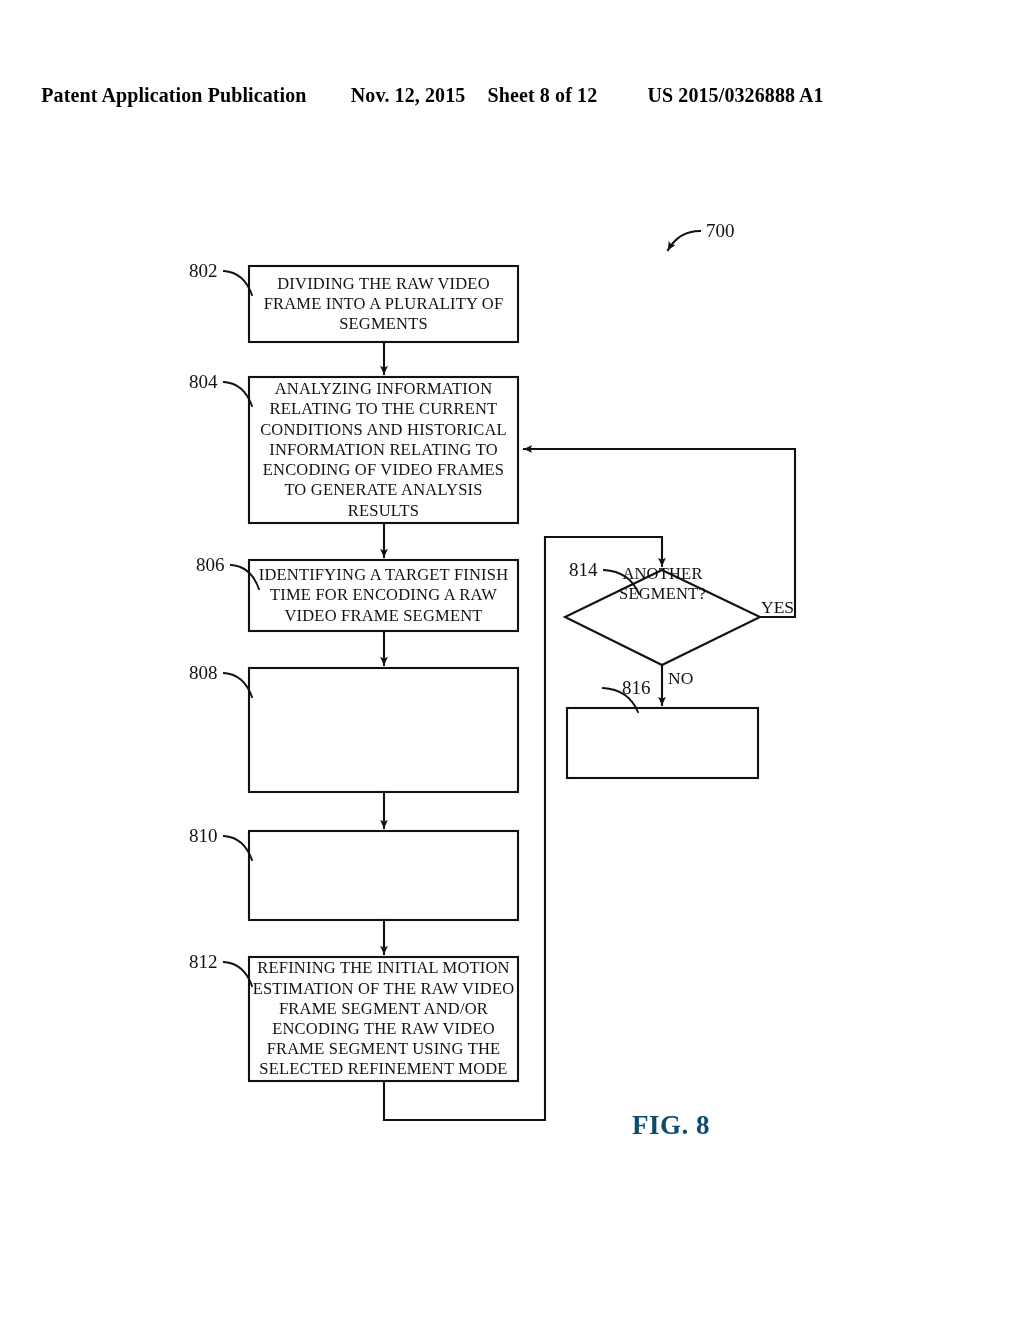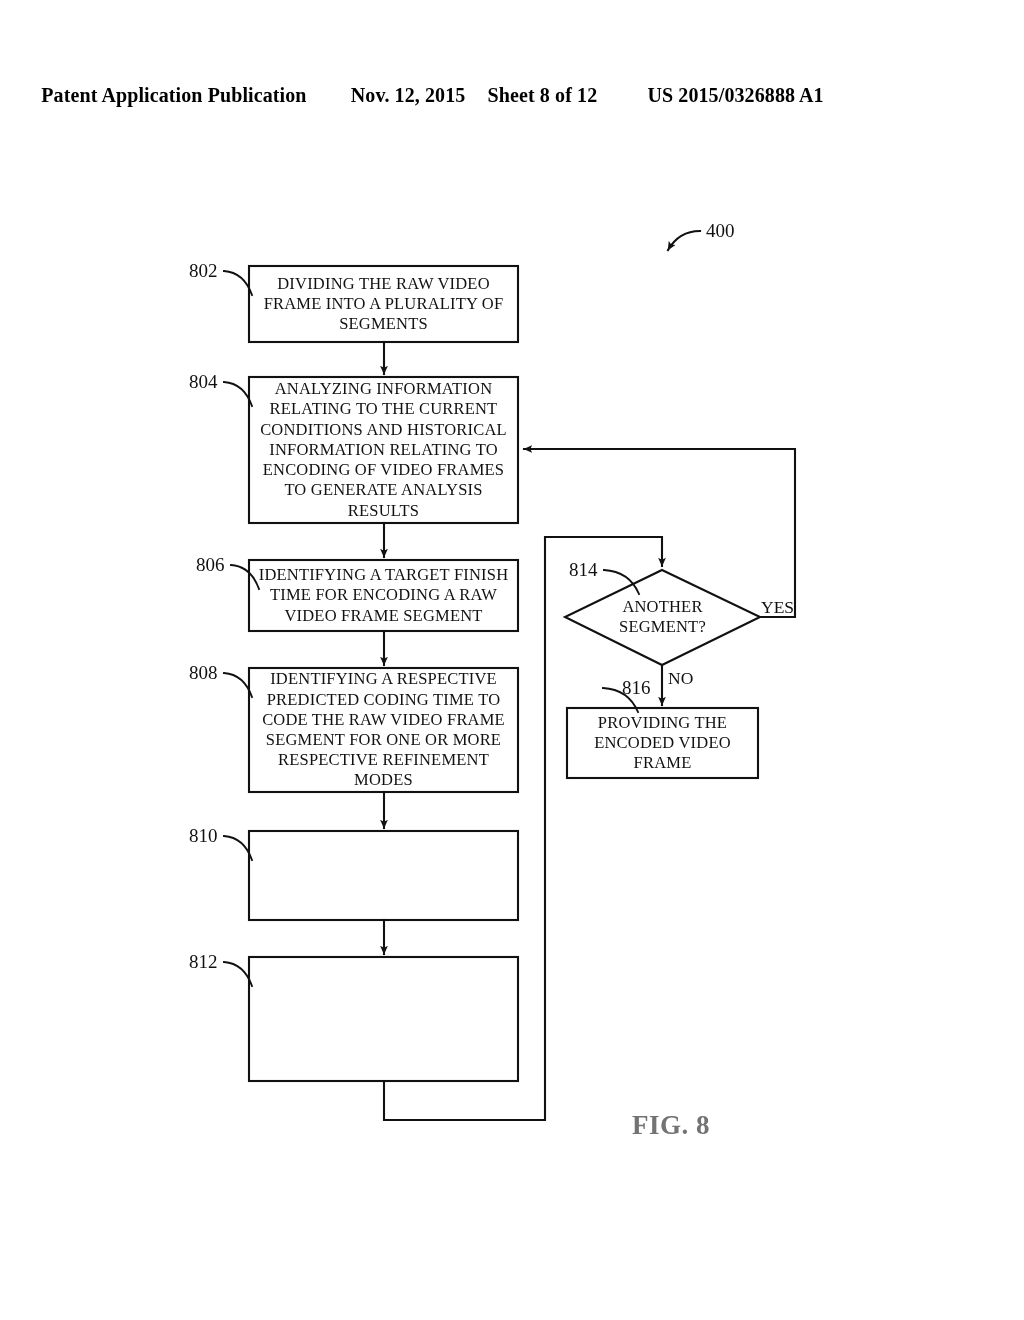--- a/index.html
+++ b/index.html
@@ -79,21 +79,21 @@
     color: #111111;
   }
   #fig-caption {
     position: absolute;
     left: 632px;
     top: 1110px;
     font-family: "Liberation Serif", "DejaVu Serif", serif;
     font-weight: bold;
     font-size: 27px;
     letter-spacing: 0.5px;
-    color: #737373;
+    color: #0c4a6e;
   }
 </style>
 </head>
 <body>
 
 <div id="page-header">
   <span class="seg">Patent Application Publication</span>
   <span class="gap-lg"></span>
   <span class="seg">Nov. 12, 2015</span>
   <span class="gap-sm"></span>
@@ -165,49 +165,44 @@
     <span>TO GENERATE ANALYSIS</span>
     <span>RESULTS</span>
   </div>
 
   <div class="node-text" style="left:249px; top:560px; width:269px; height:71px;border-radius:32px;">
     <span>IDENTIFYING A TARGET FINISH</span>
     <span>TIME FOR ENCODING A RAW</span>
     <span>VIDEO FRAME SEGMENT</span>
   </div>
 
-  <div class="node-text" style="left:249px; top:668px; width:269px; height:124px;">
-    <span>IDENTIFYING A RESPECTIVE</span>
-    <span>PREDICTED CODING TIME TO</span>
-    <span>CODE THE RAW VIDEO FRAME</span>
-    <span>SEGMENT FOR ONE OR MORE</span>
-    <span>RESPECTIVE REFINEMENT</span>
-    <span>MODES</span>
-  </div>
-
-
-
-  <div class="node-text" style="left:565px; top:592px; width:195px; height:50px;">
+
+
+  <div class="node-text" style="left:249px; top:957px; width:269px; height:124px;">
+    <span>REFINING THE INITIAL MOTION</span>
+    <span>ESTIMATION OF THE RAW VIDEO</span>
+    <span>FRAME SEGMENT AND/OR</span>
+    <span>ENCODING THE RAW VIDEO</span>
+    <span>FRAME SEGMENT USING THE</span>
+    <span>SELECTED REFINEMENT MODE</span>
+  </div>
+
+  <div class="node-text" style="left:565px; top:559px; width:195px; height:50px;">
     <span>ANOTHER</span>
     <span>SEGMENT?</span>
   </div>
 
-  <div class="node-text" style="left:567px; top:708px; width:191px; height:70px;">
-    <span>PROVIDING THE</span>
-    <span>ENCODED VIDEO</span>
-    <span>FRAME</span>
-  </div>
 
   <div class="ref-num" style="left:189px; top:260px;">802</div>
   <div class="ref-num" style="left:189px; top:371px;">804</div>
   <div class="ref-num" style="left:196px; top:554px;">806</div>
   <div class="ref-num" style="left:189px; top:662px;">808</div>
   <div class="ref-num" style="left:189px; top:825px;">810</div>
   <div class="ref-num" style="left:189px; top:951px;">812</div>
   <div class="ref-num" style="left:569px; top:559px;">814</div>
   <div class="ref-num" style="left:588px; top:677px;margin-left:34px;">816</div>
-  <div class="ref-num" style="left:706px; top:220px;">400</div>
+  <div class="ref-num" style="left:706px; top:220px;">700</div>
 
   <div class="edge-label" style="left:761px; top:597px;">YES</div>
   <div class="edge-label" style="left:668px; top:668px;">NO</div>
 
   <div id="fig-caption">FIG. 8</div>
 </div>
 
 </body></html>

